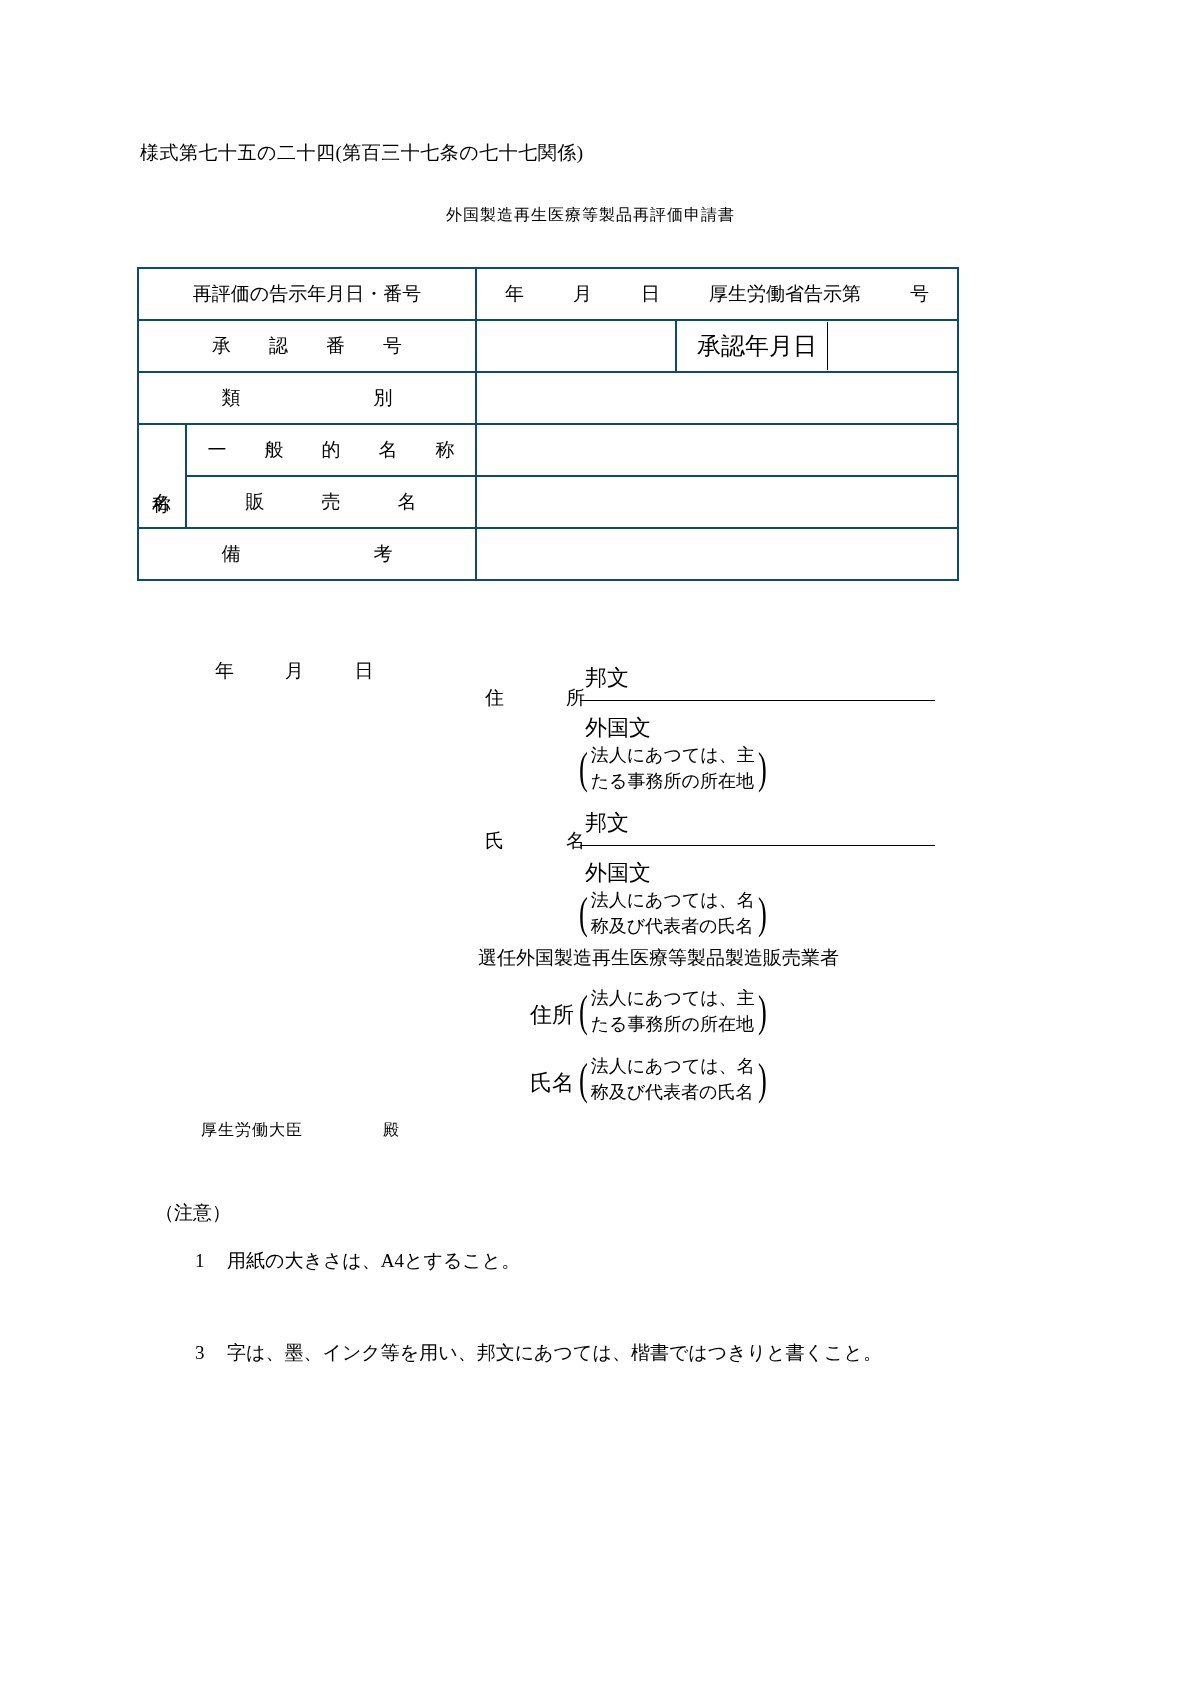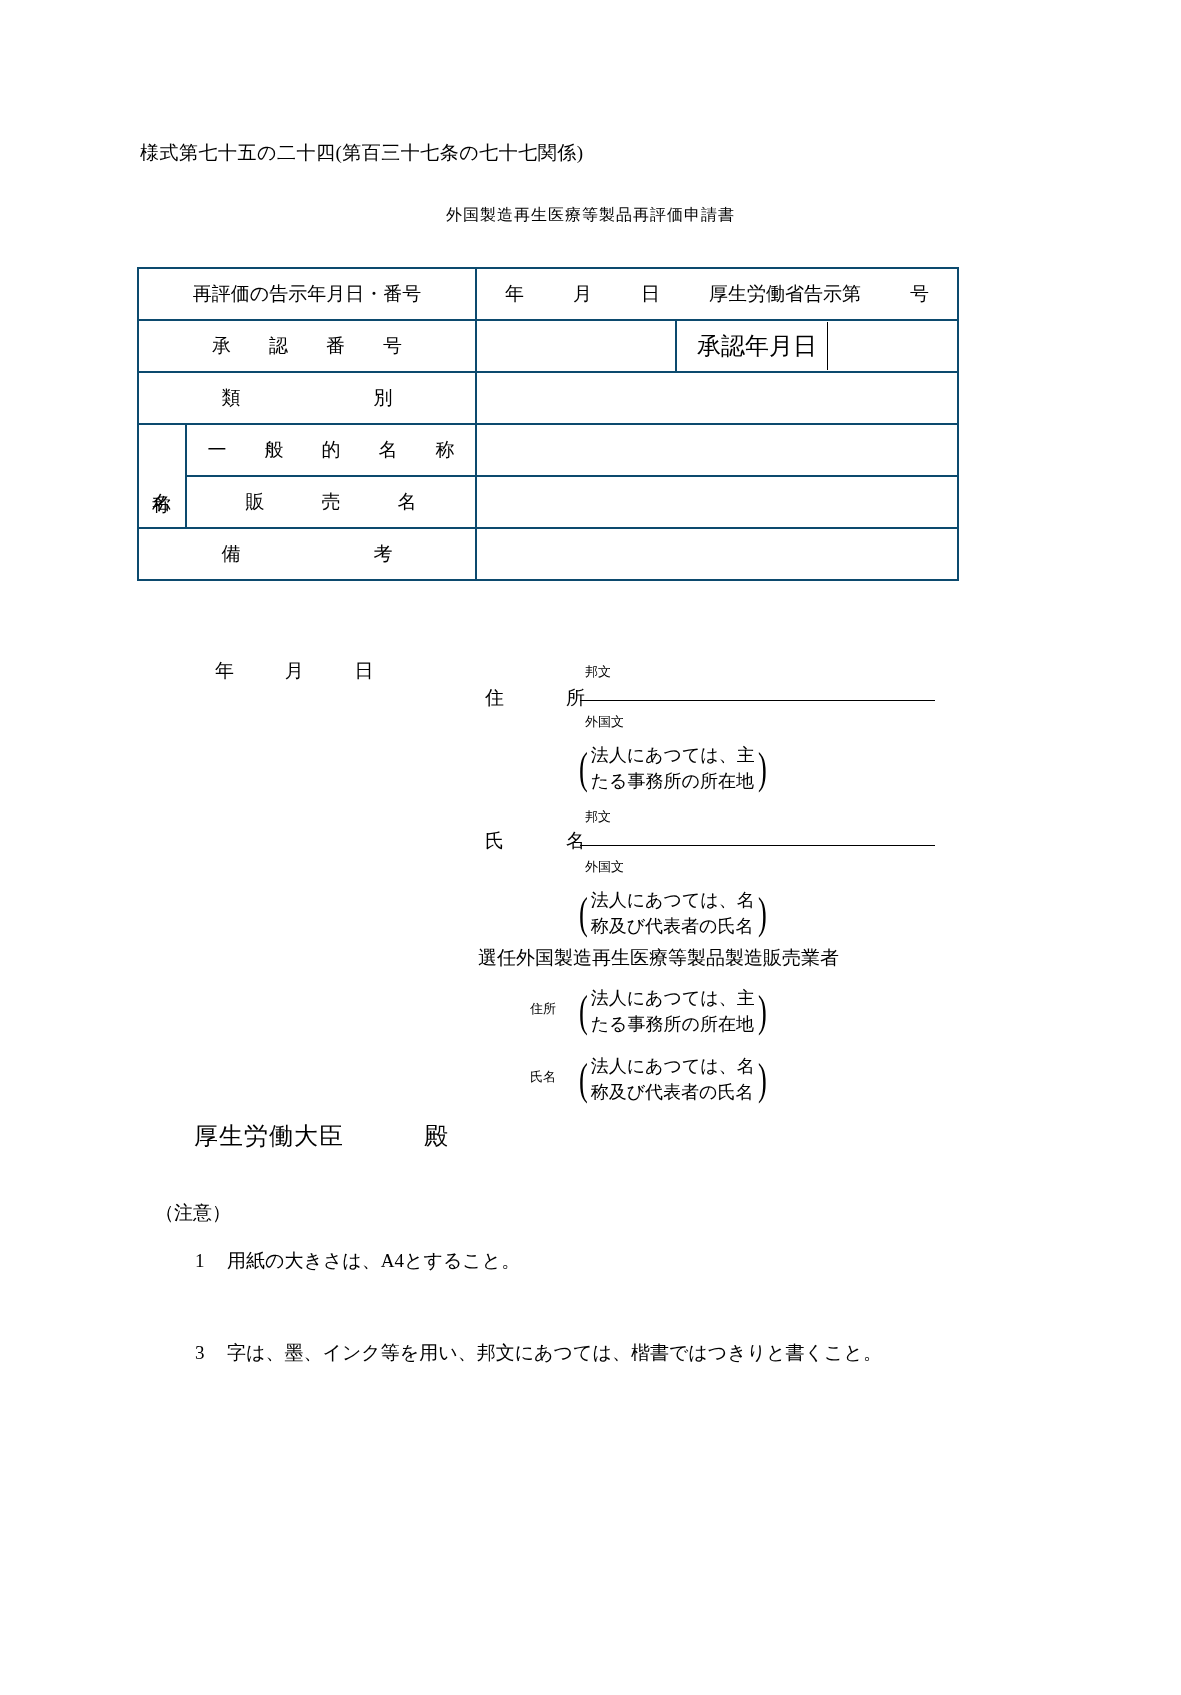--- a/index.html
+++ b/index.html
@@ -84,21 +84,21 @@
     margin-top: 48px;
   }
   .date-line span { margin-right: 44px; }
   .row-label {
     position: absolute;
     font-size: 19px;
     letter-spacing: 8px;
   }
   .field-text {
     position: absolute;
-    font-size: 13px;
+    font-size: 22px;
   }
   .rule {
     position: absolute;
     height: 0;
     border-bottom: 1.5px solid #000;
   }
   .paren-note {
     position: absolute;
     font-size: 18px;
     line-height: 1.45;
@@ -117,23 +117,23 @@
     text-align: left;
   }
   .selected-line {
     position: absolute;
     left: 478px;
     top: 945px;
     font-size: 19px;
   }
   .minister {
     position: absolute;
-    left: 194px;
+    left: 201px;
     top: 1120px;
-    font-size: 24px;
+    font-size: 16px;
     letter-spacing: 1px;
   }
   .minister .gap { display: inline-block; width: 80px; }
 
   .notes-title {
     position: absolute;
     left: 155px;
     top: 1200px;
     font-size: 19px;
   }

